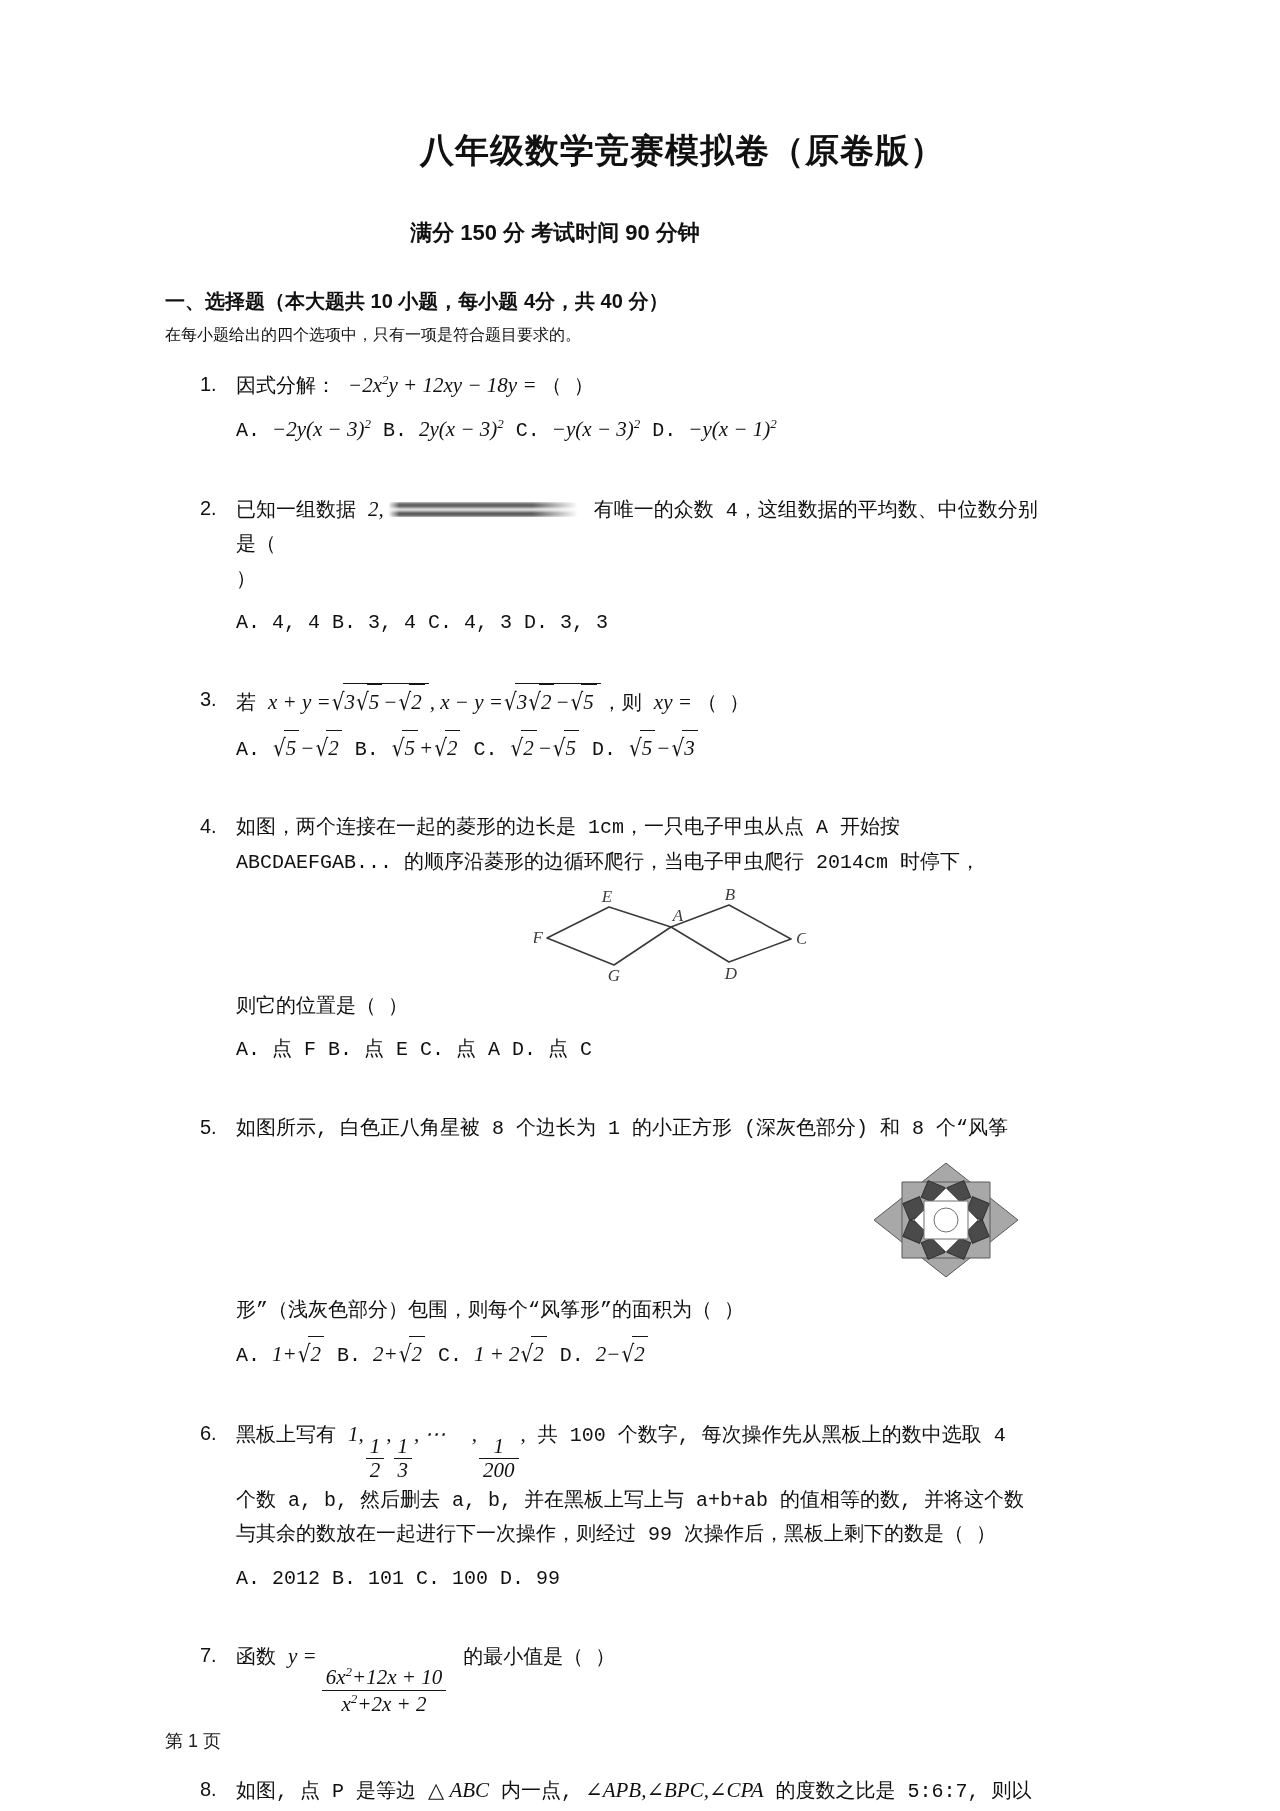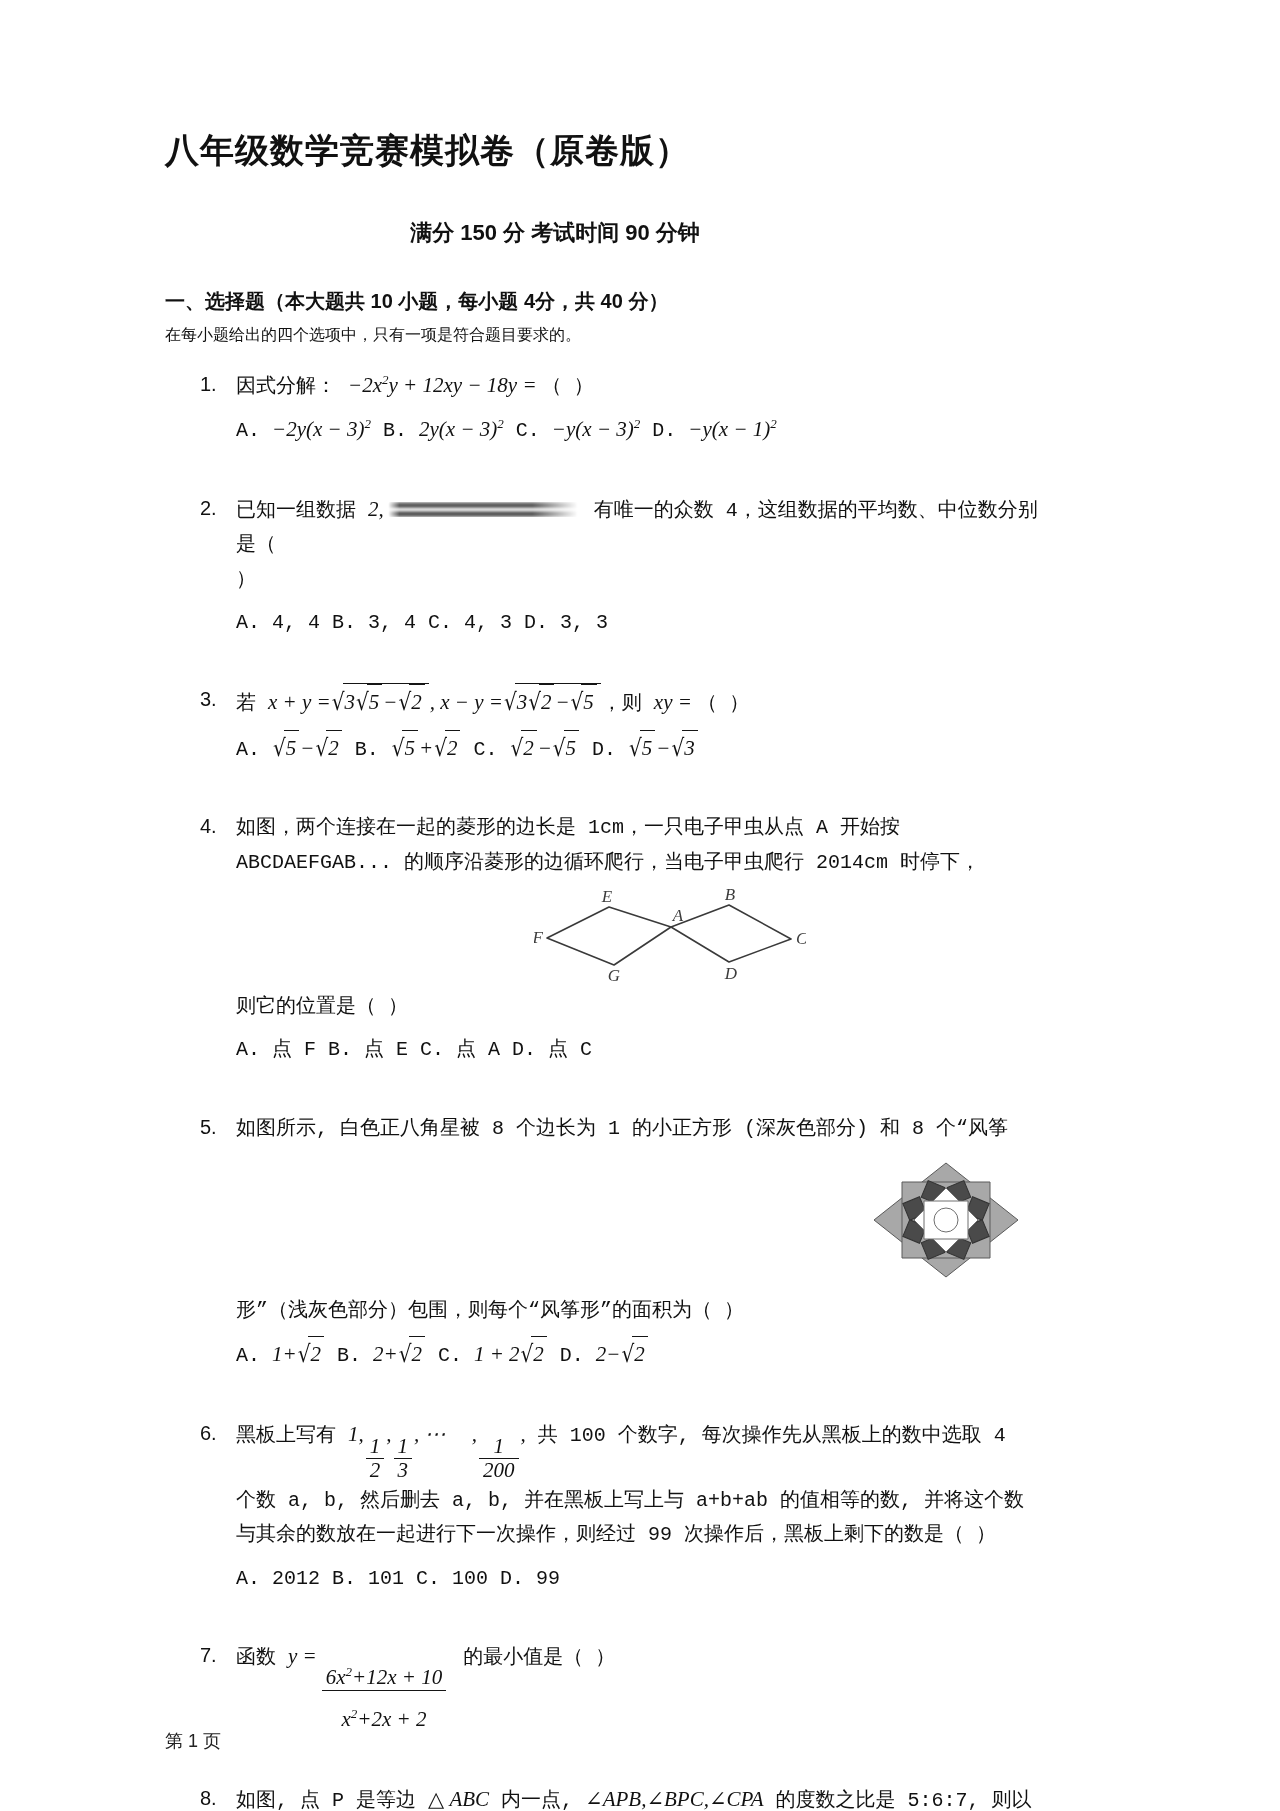--- a/index.html
+++ b/index.html
@@ -1,39 +1,39 @@
 <!DOCTYPE html>
 <html><head>
 <meta charset="utf-8">
 <style>
   html,body{margin:0;padding:0;background:#ffffff;}
   body{width:1280px;height:1811px;overflow:hidden;color:#111;
        font-family:"Liberation Sans","DejaVu Sans",sans-serif;position:relative;}
   .page{box-sizing:border-box;width:1280px;height:1811px;padding:128px 230px 0 165px;position:relative;}
   .head{width:780px;}
-  .title{font-size:34px;font-weight:bold;text-align:left;margin:0 0 44px 0;letter-spacing:1px;}
+  .title{font-size:34px;font-weight:bold;text-align:right;margin:0 0 44px 0;letter-spacing:1px;}
   .subtitle{font-size:22px;font-weight:bold;text-align:center;margin:0 0 40px 0;}
   .sec-heading{font-size:20px;font-weight:bold;margin:0 0 10px 0;}
   .intro{font-size:16px;margin:0 0 22px 0;}
   .q{display:flex;padding-left:35px;margin-bottom:44px;}
   .qnum{flex:none;width:36px;font-size:20px;line-height:1.62;}
   .qbody{flex:1;font-size:20px;line-height:1.62;}
   .qline{min-height:22px;}
   .opts{margin-top:9px;}
   .zh{font-family:Liberation Mono, monospace;}
   .math{font-family:"Liberation Serif","DejaVu Serif",serif;font-style:italic;font-size:21px;}
   sup.sup{font-size:13px;line-height:0;}
   .sqrt{display:inline-block;white-space:nowrap;margin:0 1px;}
   .rad{display:inline-block;font-style:normal;font-family:"DejaVu Serif",serif;transform:scaleY(1.18);margin-right:-2px;}
   .vinc{display:inline-block;border-top:1.6px solid #151515;padding:0 3px 0 2px;}
   .frac{display:inline-flex;flex-direction:column;text-align:center;vertical-align:-0.70em;
         line-height:1.12;font-size:17px;margin:0 2px;}
   .frac .fn{border-bottom:1.5px solid #151515;padding:0 4px;}
   .frac .fd{padding:0 4px;}
-  .frac-big{font-size:20px;vertical-align:-1.05em;line-height:1.25;margin:6px 5px;gap:15px;}
+  .frac-big{font-size:20px;vertical-align:-1.05em;line-height:1.25;margin:12px 5px;}
   .blur-bar{display:inline-block;height:15px;vertical-align:-1px;margin:0 4px;border-radius:2px;
         background:linear-gradient(180deg,#9a9a9a 0%,#414141 28%,#f2f2f2 46%,#f2f2f2 54%,#414141 74%,#8a8a8a 100%);
         filter:blur(1.1px);
         -webkit-mask-image:linear-gradient(90deg,transparent 0,#000 6%,#000 76%,transparent 100%);
         mask-image:linear-gradient(90deg,transparent 0,#000 6%,#000 76%,transparent 100%);}
   .figwrap{line-height:0;}
   .fig-center{margin:10px 0 6px 298px;}
   .fig-right{display:flex;justify-content:flex-end;margin:16px 18px 12px 0;}
   .fig-label{font-family:"Liberation Serif","DejaVu Serif",serif;font-style:italic;font-size:17px;fill:#3c3c3c;}
   .rhombus-edge{fill:none;stroke:#3a3a3a;stroke-width:1.6;stroke-linejoin:round;}

